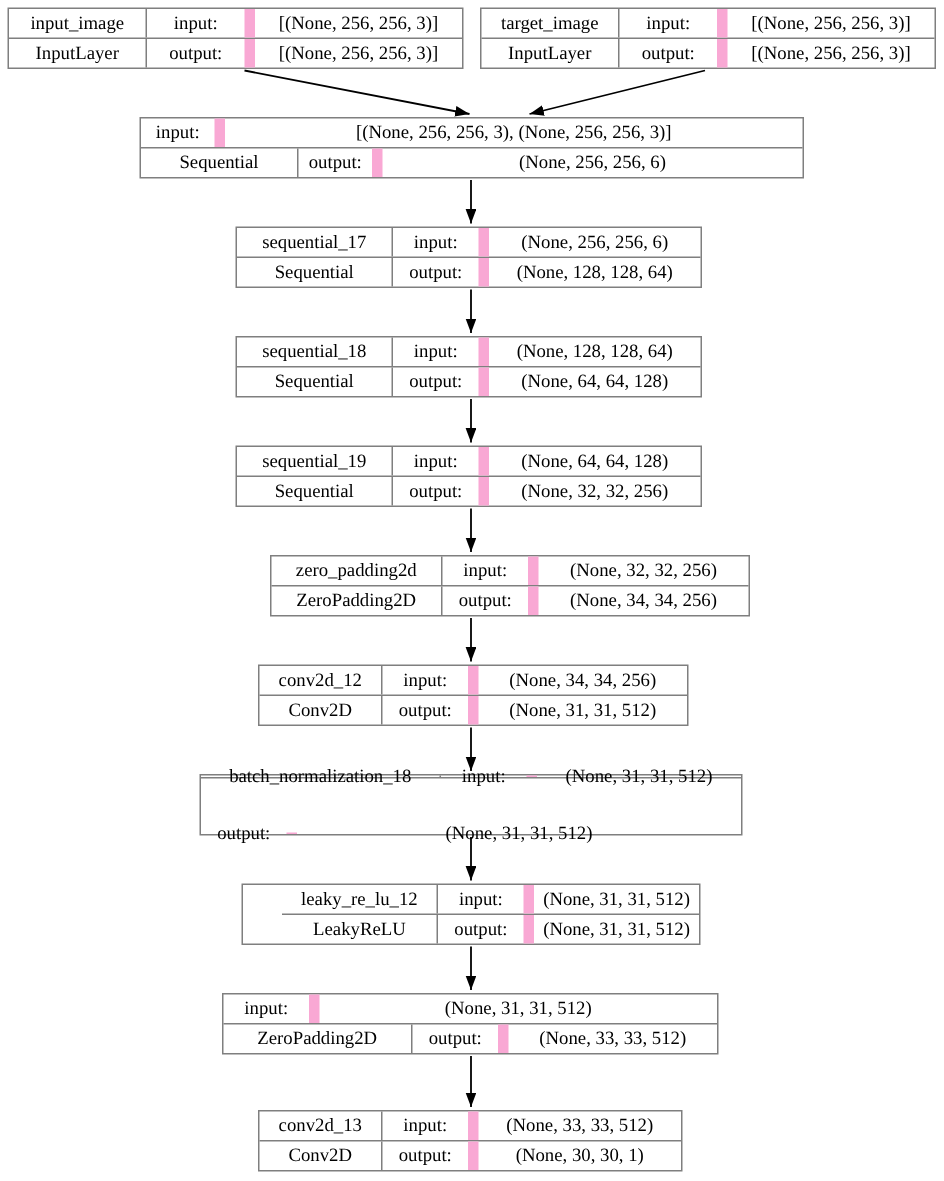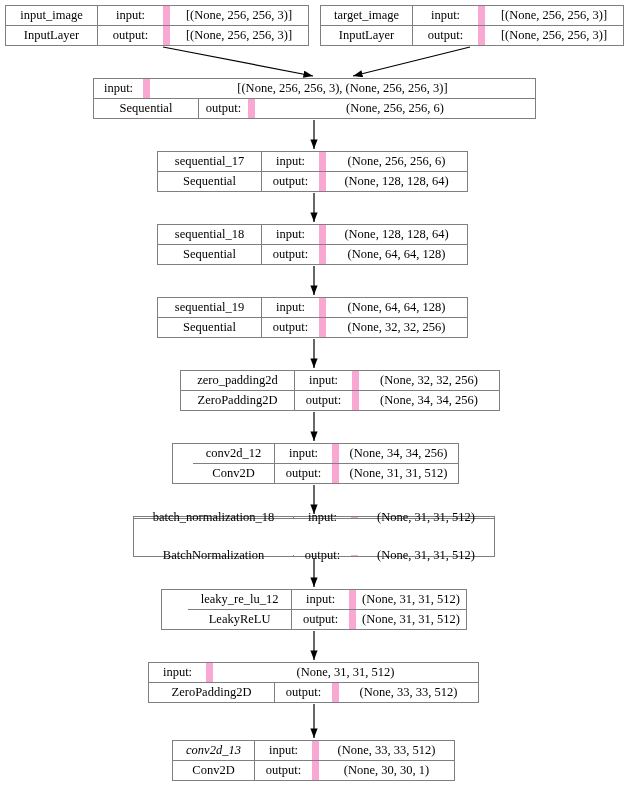--- a/index.html
+++ b/index.html
@@ -163,40 +163,39 @@
           <div class="cell name" style="width: 114px; flex: 0 0 114px;">zero_padding2d</div>
           <div class="cell io" style="width: 64px; flex: 0 0 64px;">input:</div>
           <div class="cell shape">(None, 32, 32, 256)</div>
         </div>
         <div class="node-row bottom">
           <div class="cell name" style="width: 114px; flex: 0 0 114px;">ZeroPadding2D</div>
           <div class="cell io" style="width: 64px; flex: 0 0 64px;">output:</div>
           <div class="cell shape">(None, 34, 34, 256)</div>
         </div>
       </div>
-      <div class="node" style="left: 172px; top: 443px; width: 287px; height: 41px; padding-left: 20px;">
+      <div class="node" style="left: 172px; top: 443px; width: 287px; height: 41px;">
         <div class="node-row top">
           <div class="cell name" style="width: 82px; flex: 0 0 82px;">conv2d_12</div>
           <div class="cell io" style="width: 64px; flex: 0 0 64px;">input:</div>
           <div class="cell shape">(None, 34, 34, 256)</div>
         </div>
         <div class="node-row bottom">
           <div class="cell name" style="width: 82px; flex: 0 0 82px;">Conv2D</div>
           <div class="cell io" style="width: 64px; flex: 0 0 64px;">output:</div>
           <div class="cell shape">(None, 31, 31, 512)</div>
         </div>
       </div>
       <div class="node" style="left: 133px; top: 516px; width: 362px; height: 41px; gap: 36px;">
         <div class="node-row top">
           <div class="cell name" style="width: 160px; flex: 0 0 160px;">batch_normalization_18</div>
           <div class="cell io" style="width: 64px; flex: 0 0 64px;">input:</div>
           <div class="cell shape">(None, 31, 31, 512)</div>
         </div>
         <div class="node-row bottom">
-          <div class="cell name" style="width: 160px; flex: 0 0 160px;">BatchNormalization</div>
           <div class="cell io" style="width: 64px; flex: 0 0 64px;">output:</div>
           <div class="cell shape">(None, 31, 31, 512)</div>
         </div>
       </div>
       <div class="node" style="left: 161px; top: 589px; width: 306px; height: 41px; align-items: flex-end;">
         <div class="node-row top">
           <div class="cell name" style="width: 104px; flex: 0 0 104px;">leaky_re_lu_12</div>
           <div class="cell io" style="width: 64px; flex: 0 0 64px;">input:</div>
           <div class="cell shape">(None, 31, 31, 512)</div>
         </div>
@@ -212,21 +211,21 @@
           <div class="cell shape">(None, 31, 31, 512)</div>
         </div>
         <div class="node-row bottom">
           <div class="cell name" style="width: 126px; flex: 0 0 126px;">ZeroPadding2D</div>
           <div class="cell io" style="width: 64px; flex: 0 0 64px;">output:</div>
           <div class="cell shape">(None, 33, 33, 512)</div>
         </div>
       </div>
       <div class="node" style="left: 172px; top: 740px; width: 283px; height: 41px;">
         <div class="node-row top">
-          <div class="cell name" style="width: 82px; flex: 0 0 82px; font-style: italic;">conv2d_13</div>
+          <div class="cell name" style="width: 82px; flex: 0 0 82px;">conv2d_13</div>
           <div class="cell io" style="width: 64px; flex: 0 0 64px;">input:</div>
           <div class="cell shape">(None, 33, 33, 512)</div>
         </div>
         <div class="node-row bottom">
           <div class="cell name" style="width: 82px; flex: 0 0 82px;">Conv2D</div>
           <div class="cell io" style="width: 64px; flex: 0 0 64px;">output:</div>
           <div class="cell shape">(None, 30, 30, 1)</div>
         </div>
       </div>
     </div>

